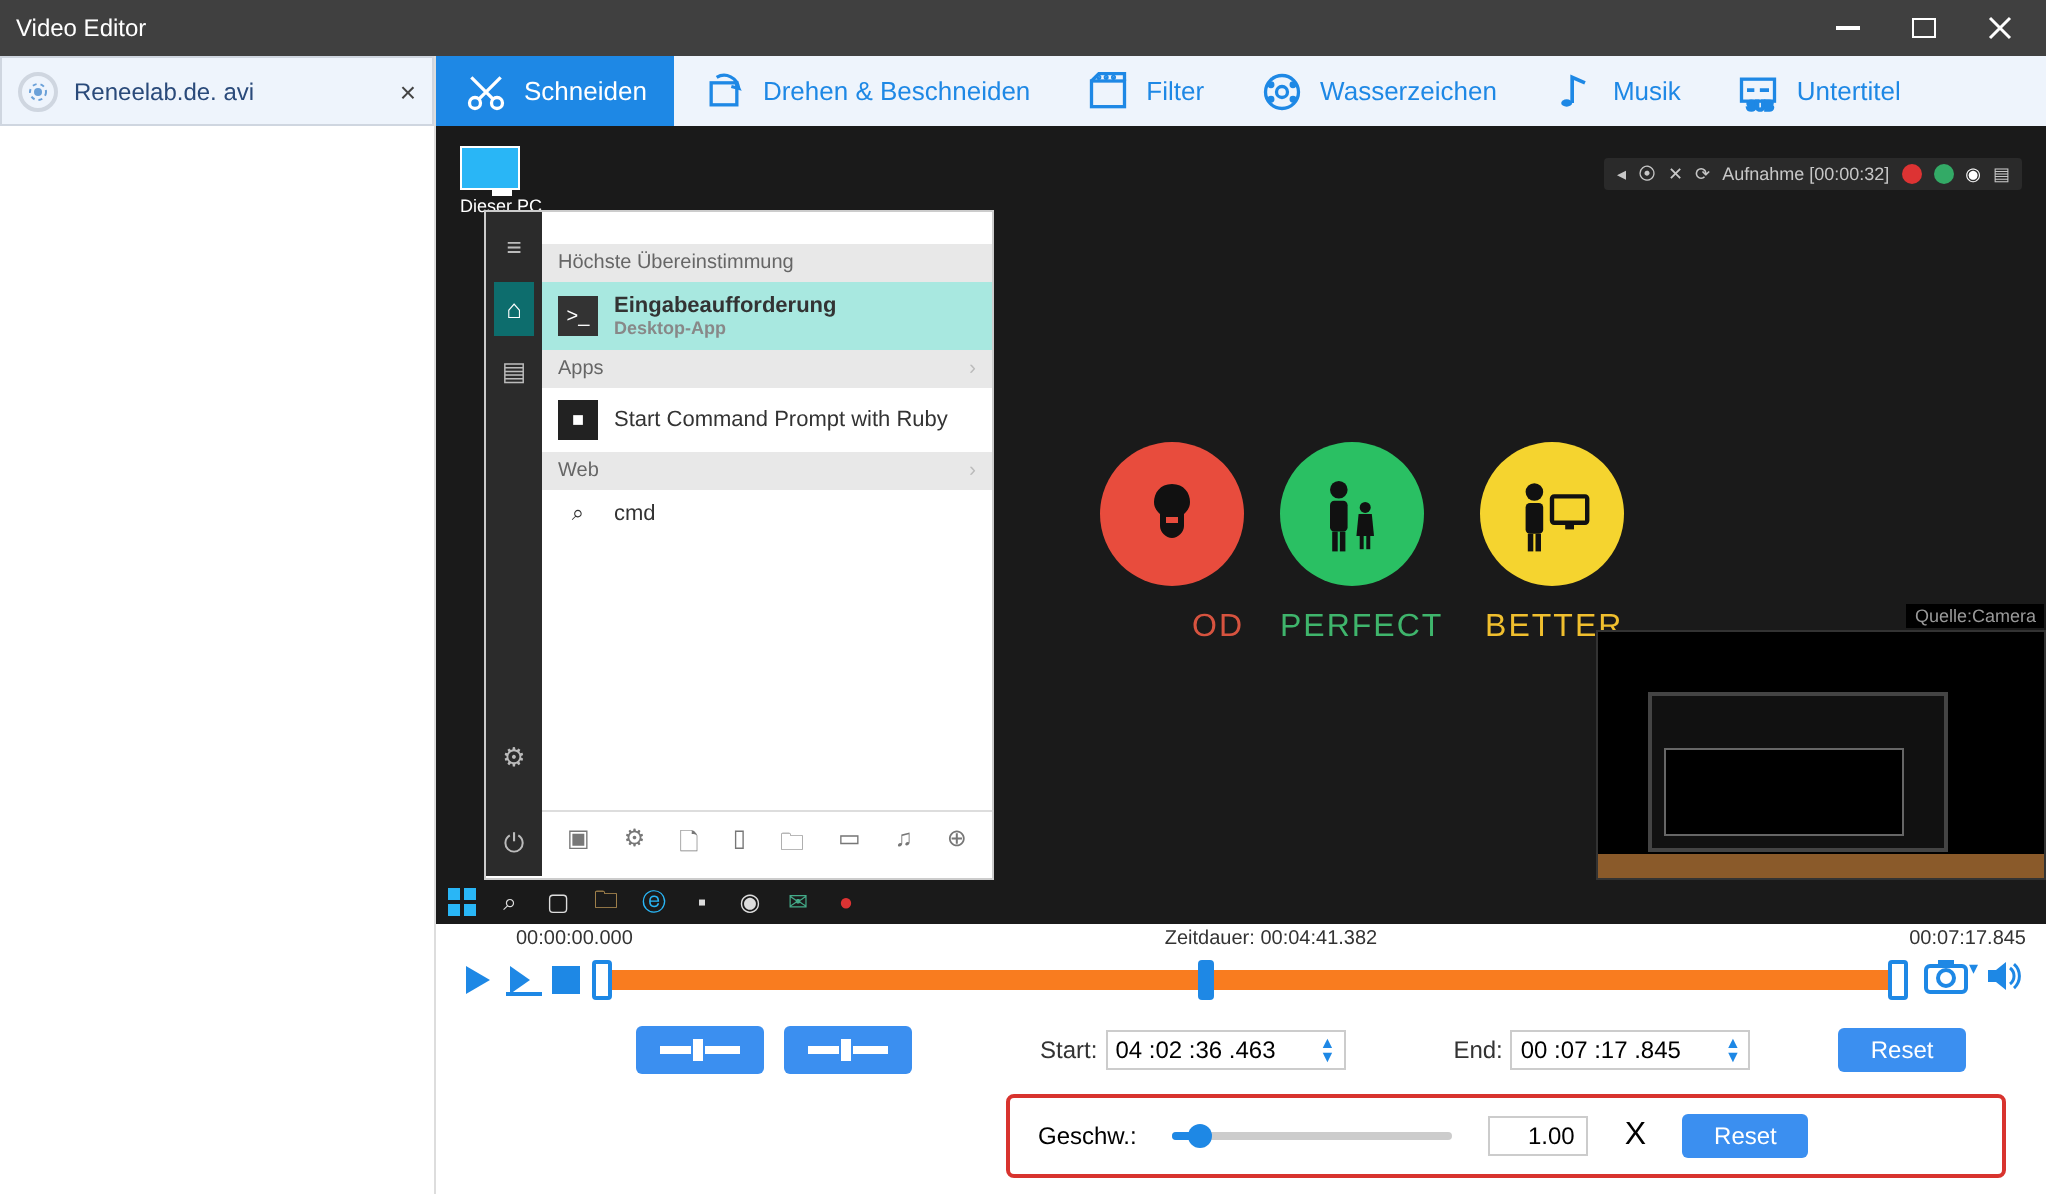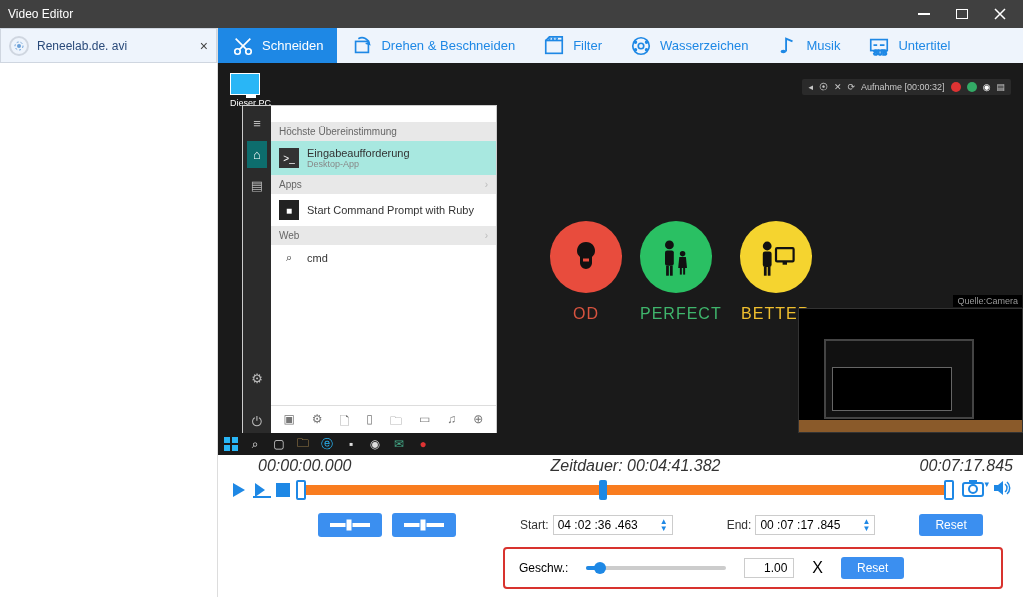--- a/index.html
+++ b/index.html
@@ -34,50 +34,50 @@
 
 .search-panel { position: absolute; top: 42px; left: 24px; width: 255px; height: 362px; background: #fff; border: 1px solid #ccc; font-size: 11px; color: #333; display: flex; flex-direction: column; }
 .search-panel .leftbar { position: absolute; top: 0; left: 0; bottom: 28px; width: 28px; background: #2b2b2b; display: flex; flex-direction: column; align-items: center; padding-top: 10px; gap: 16px; }
 .search-panel .leftbar .lbicon { color: #bbb; font-size: 13px; }
 .search-panel .leftbar .lbicon.active { background: #0d6d6d; padding: 6px; margin: -6px; color: #fff; }
 .search-panel .body { margin-left: 28px; display: flex; flex-direction: column; height: calc(100% - 28px); margin-top: 16px; }
 .search-panel .section-head { background: #e8e8e8; padding: 4px 8px; color: #666; font-size: 10px; }
 .search-panel .result-item { display: flex; align-items: center; padding: 6px 8px; gap: 8px; }
 .search-panel .result-item.highlight { background: #a8e8e0; }
 .search-panel .result-item .ricon { width: 20px; height: 20px; background: #333; display: flex; align-items: center; justify-content: center; color: #fff; font-size: 10px; }
-.search-panel .result-item .rtext { display: flex; flex-direction: column; }
+.search-panel .result-item .rtext { display: flex; flex-direction: column; font-weight: bold; }
 .search-panel .result-item .rtext .sub { font-size: 9px; color: #888; }
 .search-panel .arrow { margin-left: auto; color: #bbb; }
 .search-panel .bottom-icons { margin-top: auto; border-top: 1px solid #ddd; padding: 6px 4px; display: flex; justify-content: space-around; color: #777; font-size: 12px; }
 .search-panel .searchbox { height: 28px; border-top: 1px solid #ccc; padding: 0 8px; display: flex; align-items: center; font-size: 12px; background: #fff; }
 .search-panel .searchbox input { border: none; outline: none; width: 100%; font-size: 12px; }
 
 .taskbar { position: absolute; bottom: 0; left: 0; right: 0; height: 22px; background: #1a1a1a; display: flex; align-items: center; padding: 0 4px; gap: 6px; }
 .taskbar .tbicon { width: 18px; height: 18px; display: flex; align-items: center; justify-content: center; color: #ddd; font-size: 12px; }
 
 .circles { position: absolute; top: 158px; left: 332px; display: flex; gap: 18px; }
-.circle-item { text-align: center; }
+.circle-item { text-align: right; }
 .circle { width: 72px; height: 72px; border-radius: 50%; display: flex; align-items: center; justify-content: center; }
 .circle.red { background: #e84c3d; }
 .circle.yellow { background: #f5d42f; }
 .circle.green { background: #2ac063; }
 .circle.blue { background: #27aee5; }
 .clabel { margin-top: 12px; font-size: 16px; font-weight: 500; letter-spacing: 1px; }
 .clabel.red { color: #d7533f; }
 .clabel.yellow { color: #f0bf2e; }
 .clabel.green { color: #3fb56c; }
 .clabel.blue { color: #37a8d8; }
 
 .pip { position: absolute; bottom: 22px; right: 0; width: 225px; height: 125px; background: #000; border: 1px solid #333; }
 .pip .pip-label { position: absolute; top: -14px; right: 0; background: #000; color: #999; font-size: 9px; padding: 1px 4px; }
 .pip .screen { position: absolute; top: 30px; left: 25px; width: 150px; height: 80px; background: #111; border: 2px solid #444; }
 .pip .screen .inner { position: absolute; top: 26px; left: 6px; width: 120px; height: 44px; background: #000; border: 1px solid #666; }
 .pip .desk { position: absolute; bottom: 0; left: 0; right: 0; height: 12px; background: #8a5a2a; }
 
-.timeline-row { padding: 2px 10px 0 40px; font-size: 16px; color: #333; display: flex; font-style: italic; }
+.timeline-row { padding: 2px 10px 0 40px; font-size: 10px; color: #333; display: flex; }
 .timeline-row .tcenter { flex: 1; text-align: center; }
 .timeline-row .tright { text-align: right; }
 
 .track { position: relative; height: 26px; margin: 2px 12px 0 12px; display: flex; align-items: center; }
 .track .controls { display: flex; align-items: center; gap: 4px; margin-right: 6px; }
 .track .ctrl-icon { color: #1e88e5; cursor: pointer; display: flex; align-items: center; justify-content: center; }
 .track .bar { flex: 1; height: 10px; background: #f97c1f; border-radius: 2px; position: relative; }
 .track .handle { position: absolute; top: -5px; width: 10px; height: 20px; background: #fff; border: 2px solid #1e88e5; border-radius: 2px; }
 .track .handle.left { left: 0; }
 .track .handle.right { right: 0; }

